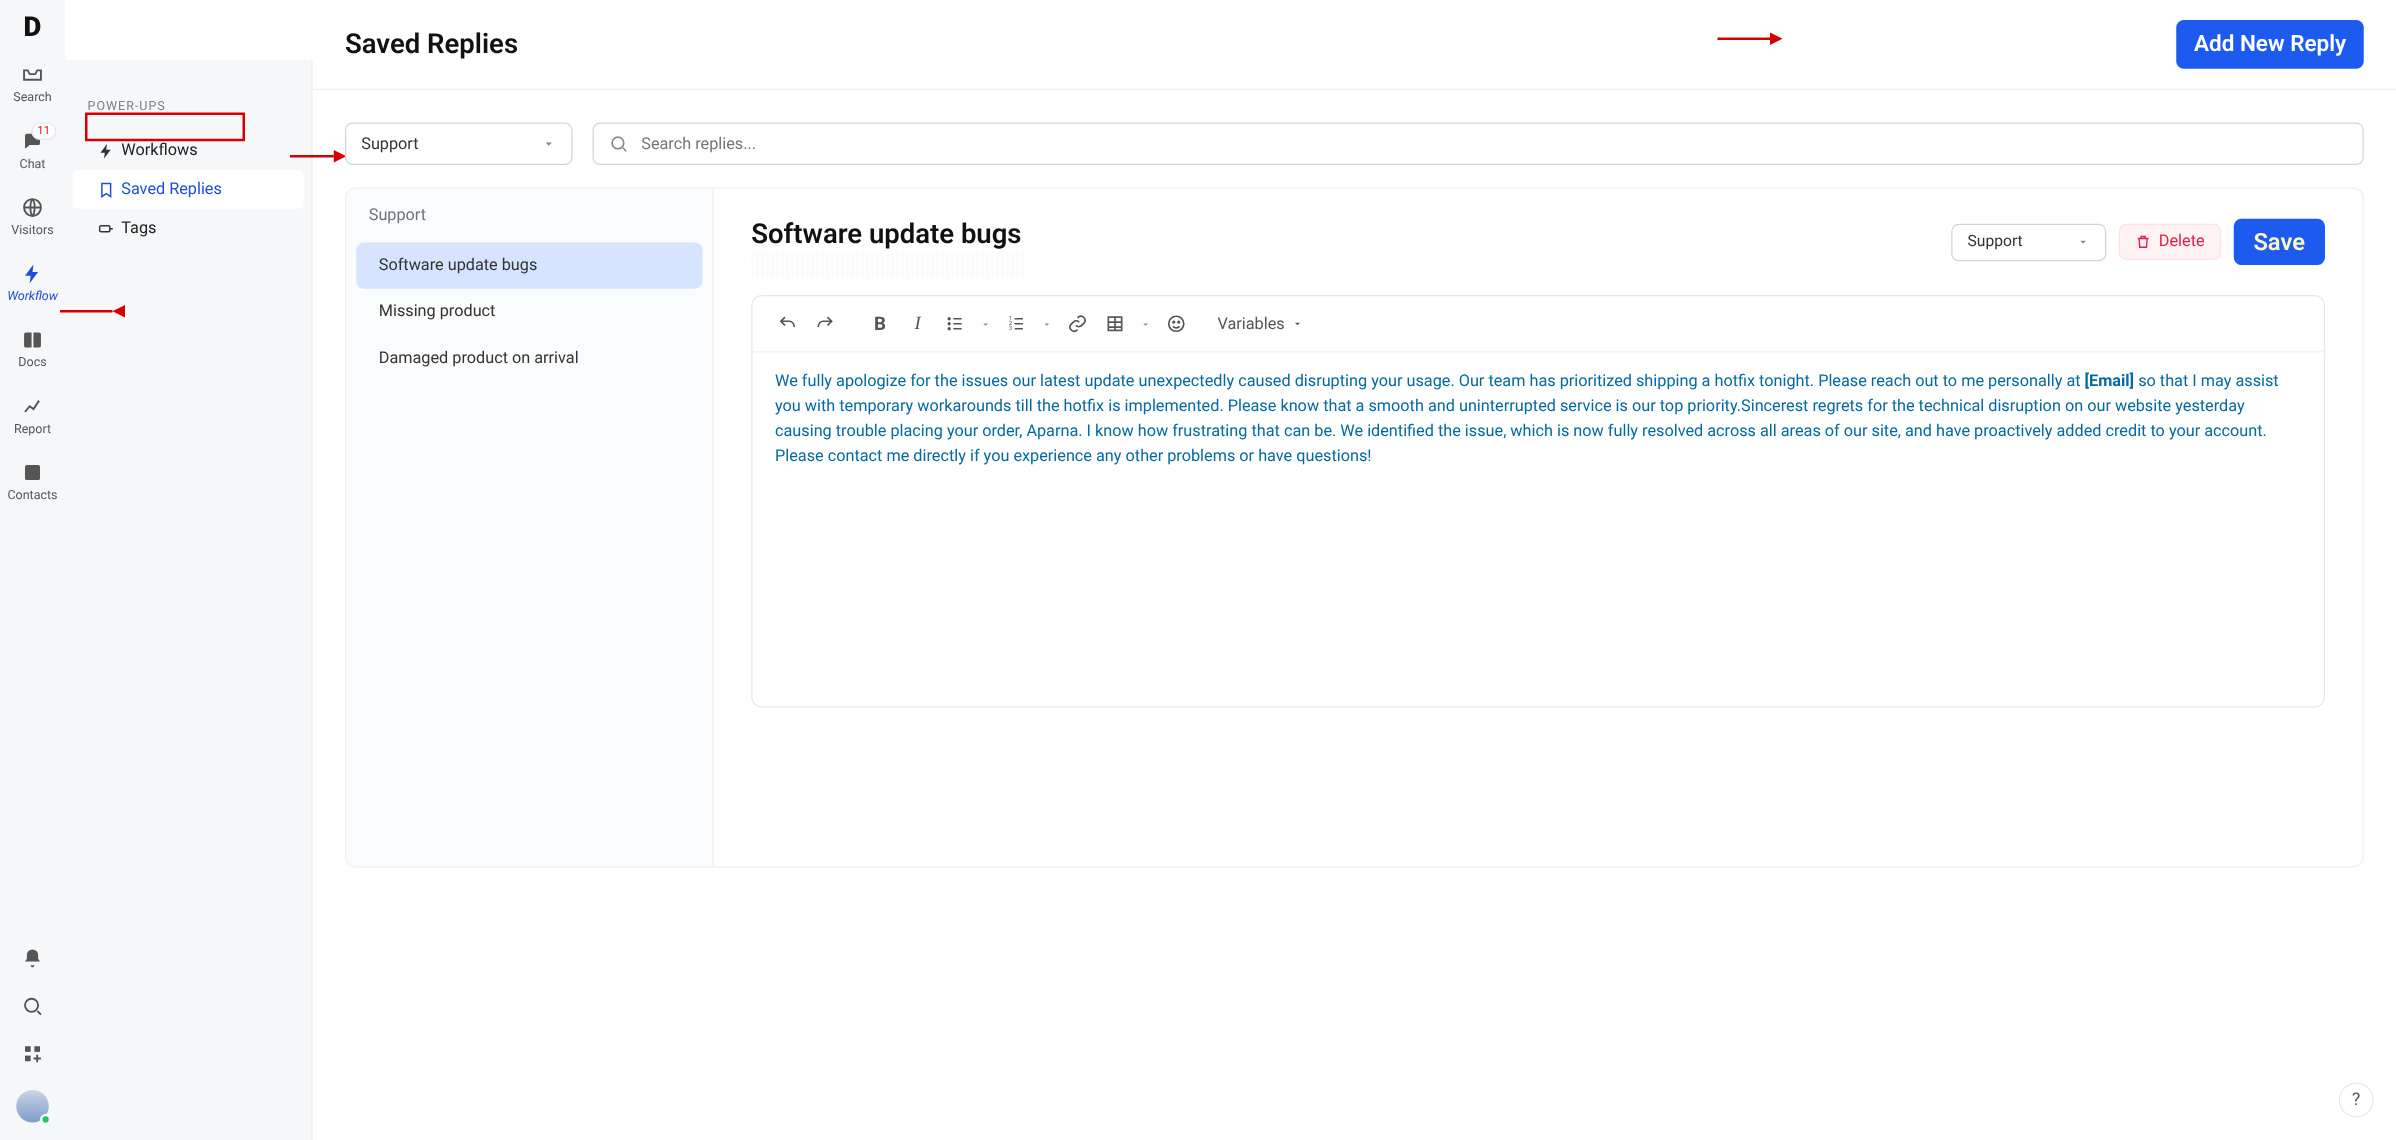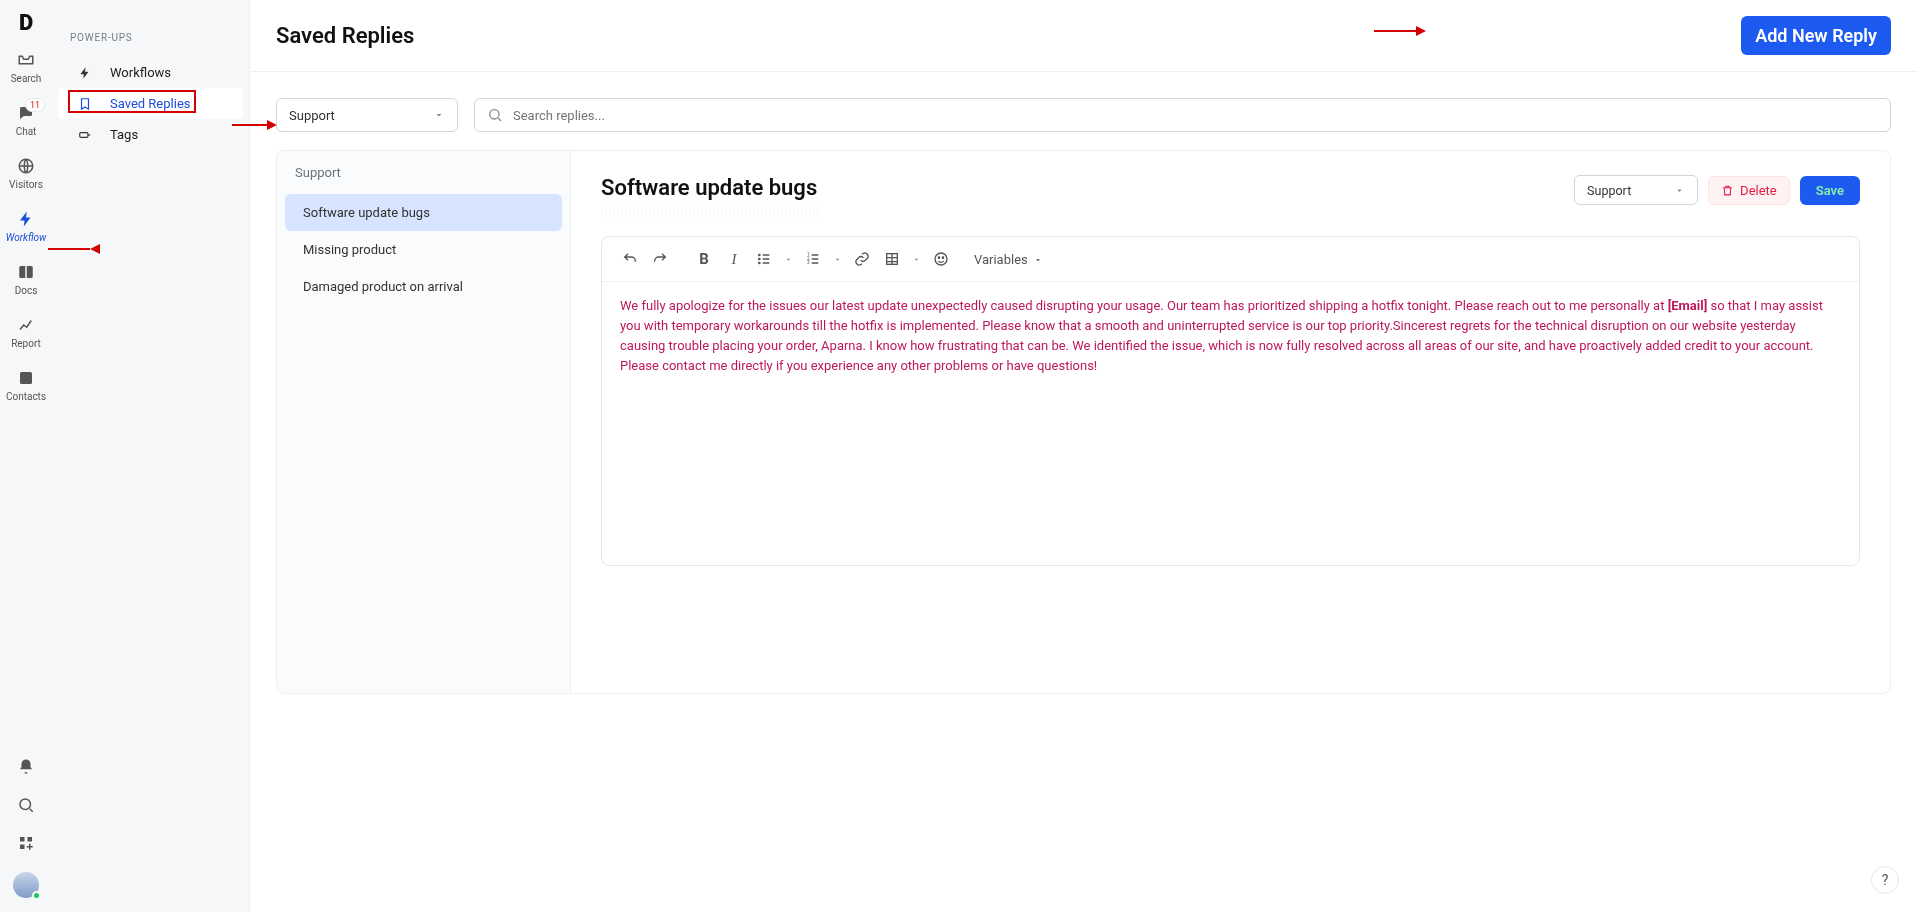--- a/index.html
+++ b/index.html
@@ -12,23 +12,23 @@
     .rail .nav { flex:1; display:flex; flex-direction:column; gap:2px; width:100%; }
     .rail .nav .item { display:flex; flex-direction:column; align-items:center; gap:4px; padding:10px 0 8px; color:#555; cursor:pointer; text-decoration:none; font-size:10px; }
     .rail .nav .item .ico { font-size:16px; position:relative; }
     .rail .nav .item.active { color:#1d4ed8;font-style:italic; }
     .badge { position:absolute; top:-6px; right:-10px; background:#fff; border:1px solid #e5e7eb; color:#e11; font-size:9px; padding:1px 4px; border-radius:8px; }
     .rail .bottom { display:flex; flex-direction:column; align-items:center; gap:20px; padding-bottom:14px; }
     .avatar { width:26px; height:26px; border-radius:50%; background:linear-gradient(#c9d5e8,#7f9ccc); position:relative; }
     .presence { position:absolute; right:-2px; bottom:-2px; width:9px; height:9px; background:#22c55e; border:2px solid #f5f7f9; border-radius:50%; }
 
     
-    .side2 { width:198px; background:#f5f7f9; border-right:1px solid #eceff3; padding-top:32px; }
+    .side2 { width:198px; background:#f5f7f9; border-right:1px solid #eceff3; padding-top:32px;margin-top:48px; }
     .side2 .hdr { font-size:10px; letter-spacing:.8px; color:#7a7f87; padding:0 18px 14px; }
-    .side2 .mitm { display:flex; align-items:center; gap:16px; padding:8px 20px; margin:0 6px 0 6px; color:#222; cursor:pointer; font-size:13px; border-radius:4px; }
+    .side2 .mitm { display:flex; align-items:center; gap:3px; padding:8px 20px; margin:0 6px 0 6px; color:#222; cursor:pointer; font-size:13px; border-radius:4px; }
     .side2 .mitm .mi-ico { width:16px; text-align:center; color:#333; font-size:13px; }
     .side2 .mitm.active { background:#fff; color:#1d4ed8; }
     .side2 .mitm.active .mi-ico { color:#1d4ed8; }
     .callout { position:absolute; left:68px; top:90px; width:128px; height:23px; border:2px solid #d40000; pointer-events:none; }
 
     
     .main { flex:1; display:flex; flex-direction:column; }
     .titlebar { display:flex; align-items:center; justify-content:space-between; padding:16px 26px; border-bottom:1px solid #eceff3; }
     .titlebar h1 { font-size:22px; font-weight:600; }
     .btn-primary { background:#1d5af0; color:#fff; border:none; border-radius:6px; padding:9px 14px; font-size:18px; font-weight:600; cursor:pointer; }
@@ -43,28 +43,28 @@
     .catlist .cat-h { padding:14px 18px; color:#6b7280; font-size:13px; }
     .catlist .rep { padding:11px 18px; margin:0 8px; font-size:13px; color:#333; border-radius:6px; cursor:pointer; }
     .catlist .rep.sel { background:#d6e4ff; }
 
     .editor { flex:1; padding:24px 30px; position:relative; }
     .edhdr { display:flex; align-items:start; justify-content:space-between; margin-bottom:8px; }
     .edhdr h2 { font-size:22px; font-weight:600; }
     .edhdr .r { display:flex; gap:10px; align-items:center; }
     .select.small { width:124px; height:30px; font-size:12.5px; }
     .btn-danger { background:#fef2f2; color:#e11d48; border:1px solid #fde3e6; border-radius:6px; padding:6px 12px; font-size:13px; cursor:pointer; display:flex; gap:6px; align-items:center; }
-    .btn-save { background:#1d5af0; color:#86efac; border:none; border-radius:6px; padding:7px 16px; font-size:13px; font-weight:600; cursor:pointer; }
+    .btn-save { background:#1d5af0; color:#fef9c3; border:none; border-radius:6px; padding:7px 16px; font-size:19px; font-weight:600; cursor:pointer; }
     .shortcut { height:20px; width:220px; background:repeating-linear-gradient(90deg,#eee,#eee 2px,#fff 2px,#fff 4px); opacity:.2; border-radius:3px; margin-top:2px }
     .rte { border:1px solid #e5e7eb; border-radius:8px; margin-top:14px; height:330px; display:flex; flex-direction:column; }
     .toolbar { display:flex; align-items:center; gap:2px; padding:8px 14px; border-bottom:1px solid #eef1f4; }
     .tb-btn { width:28px; height:28px; border:none; background:none; color:#555; cursor:pointer; font-size:15px; border-radius:4px; display:flex; align-items:center; justify-content:center; }
     .tb-sep{ width:12px }
     .tb-vars { margin-left:17px; color:#555; font-size:13px; cursor:pointer; }
-    .rte-body { padding:14px 18px; font-size:13px; line-height:1.55; color:#be185d; overflow:auto; }
+    .rte-body { padding:14px 18px; font-size:13px; line-height:1.55; color:#0369a1; overflow:auto; }
     .help { position:fixed; right:18px; bottom:18px; width:28px; height:28px; border:1px solid #e5e7eb; border-radius:50%; display:flex; align-items:center; justify-content:center; color:#555; cursor:pointer; background:#fff; }
 
     
     .arrow { position:absolute; display:flex; align-items:center; pointer-events:none; }
     .arrow .sh{ height:2px; background:#d40000; }
     .arrow .hd{ width:0;height:0;border-top:5px solid transparent;border-bottom:5px solid transparent;border-left:10px solid #d40000; }
     svg { display:block; }
   </style>
 </head>
 <body>

